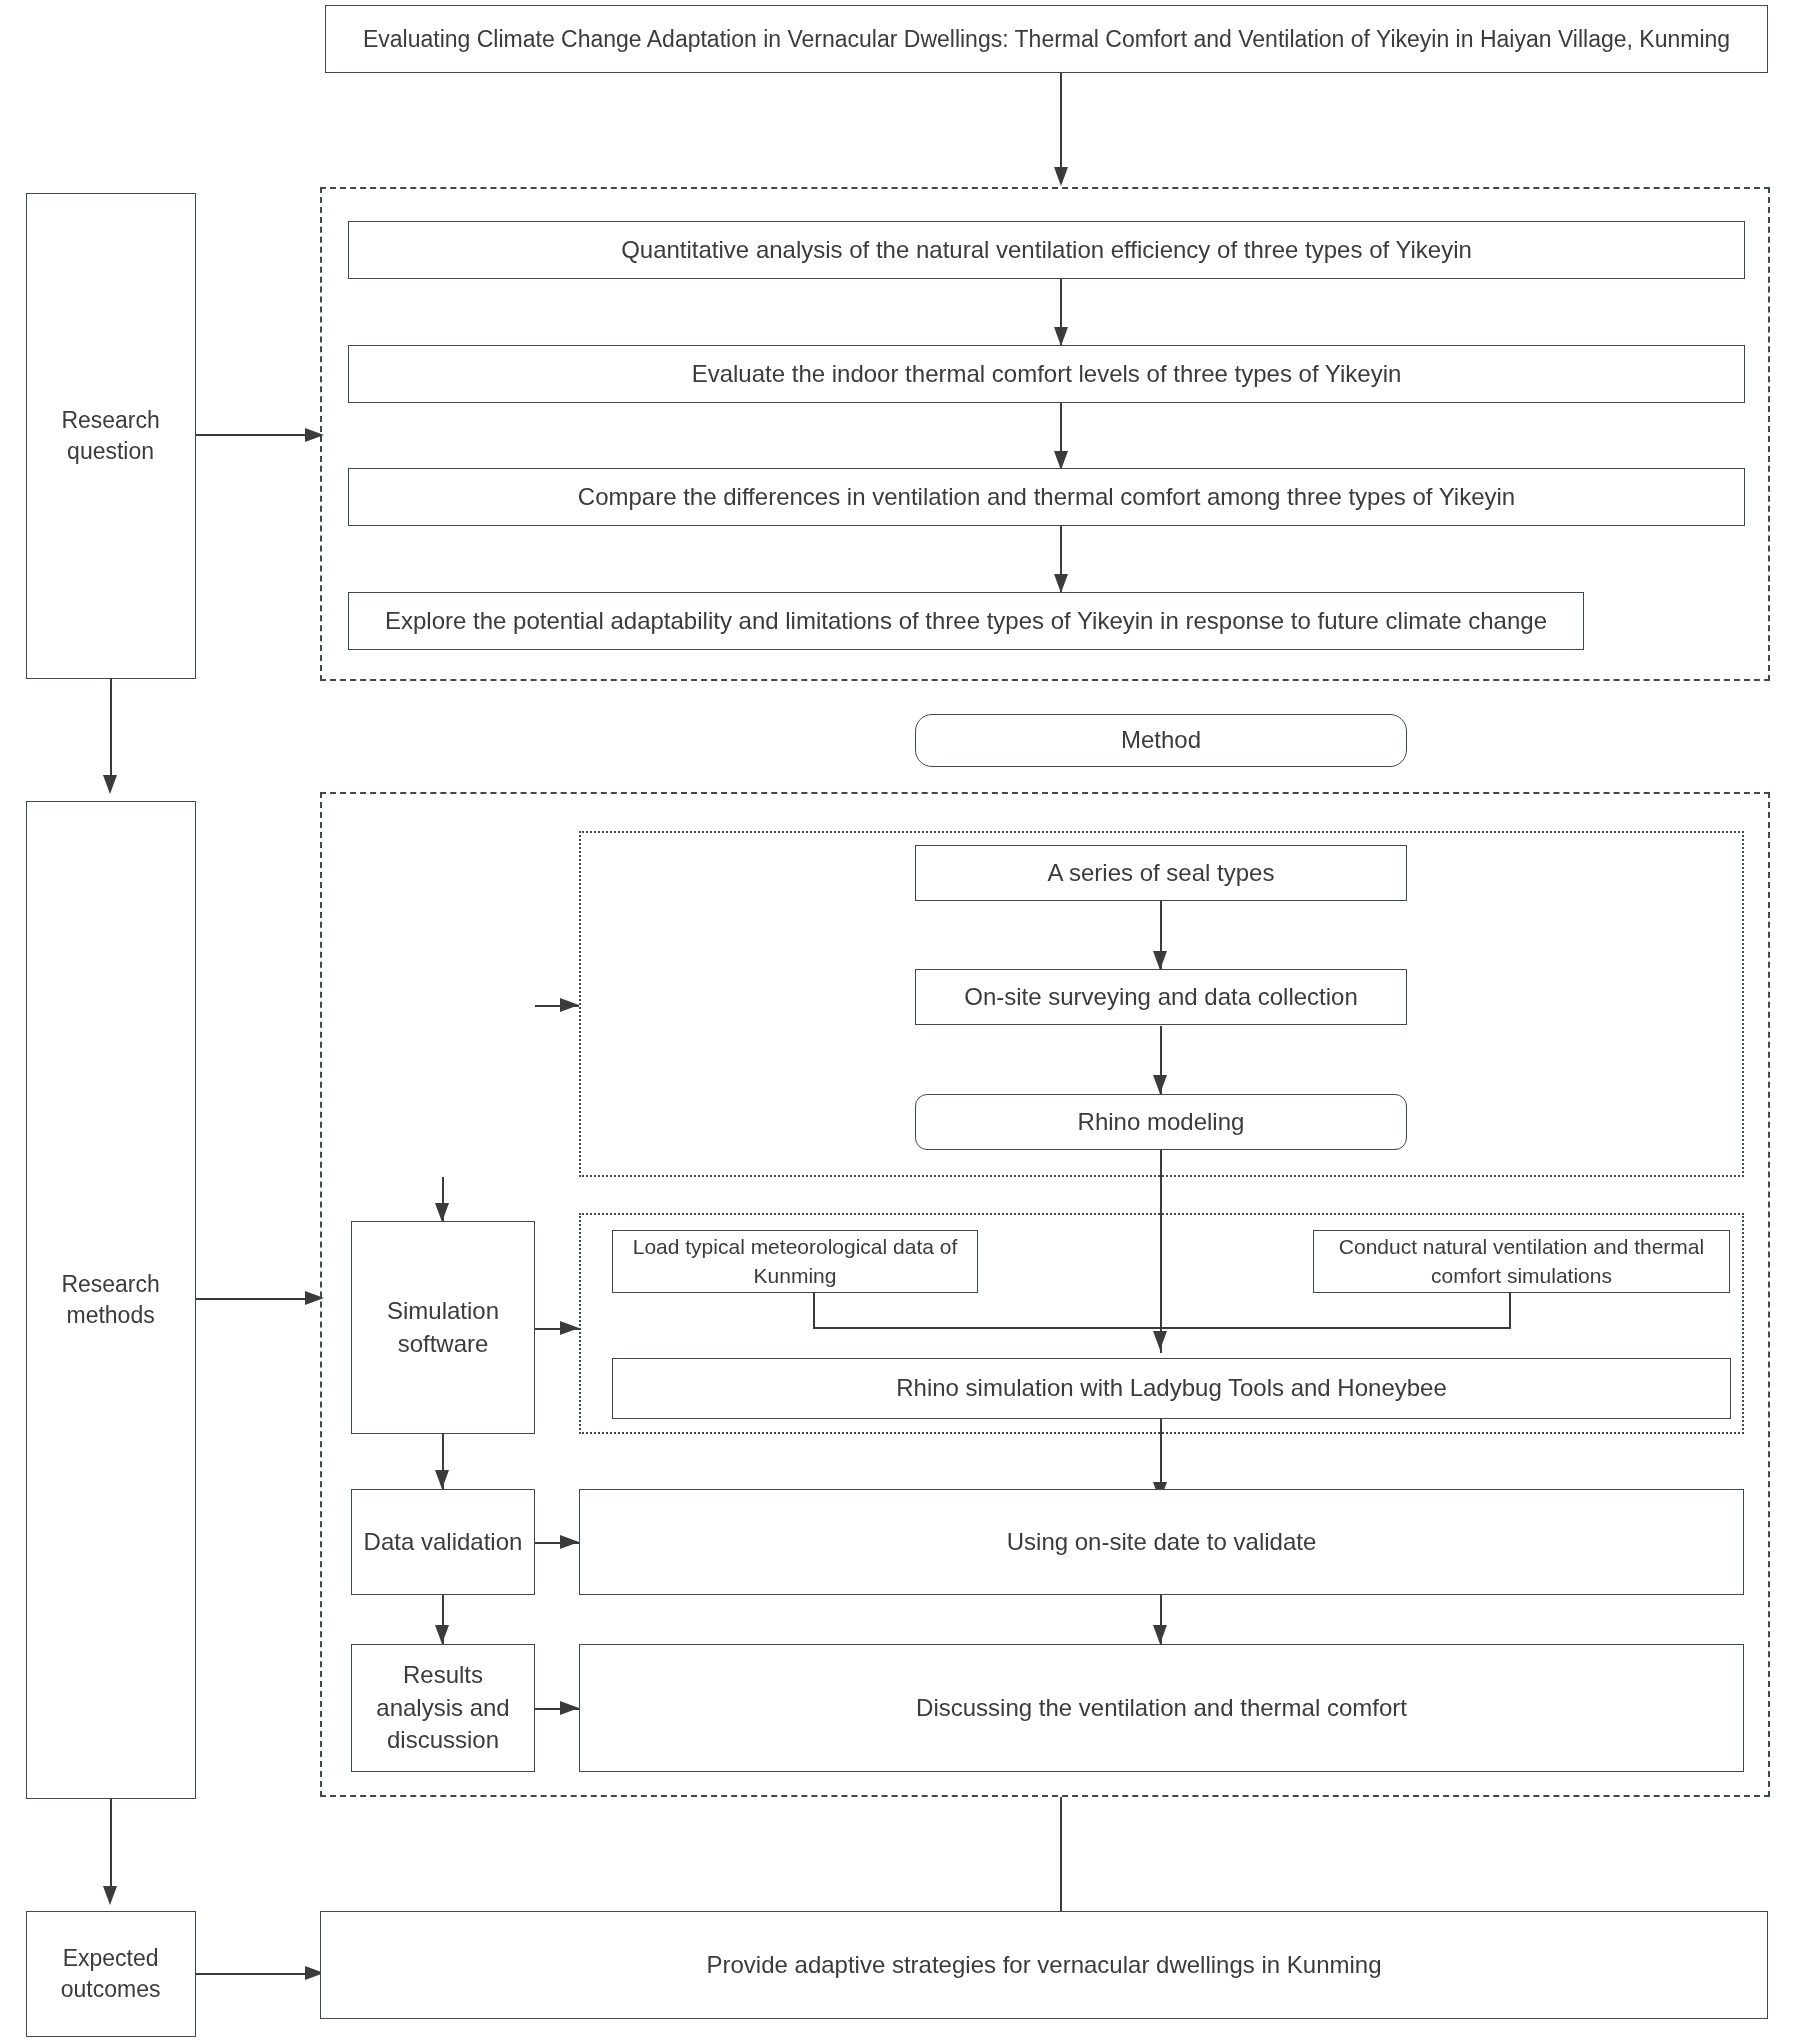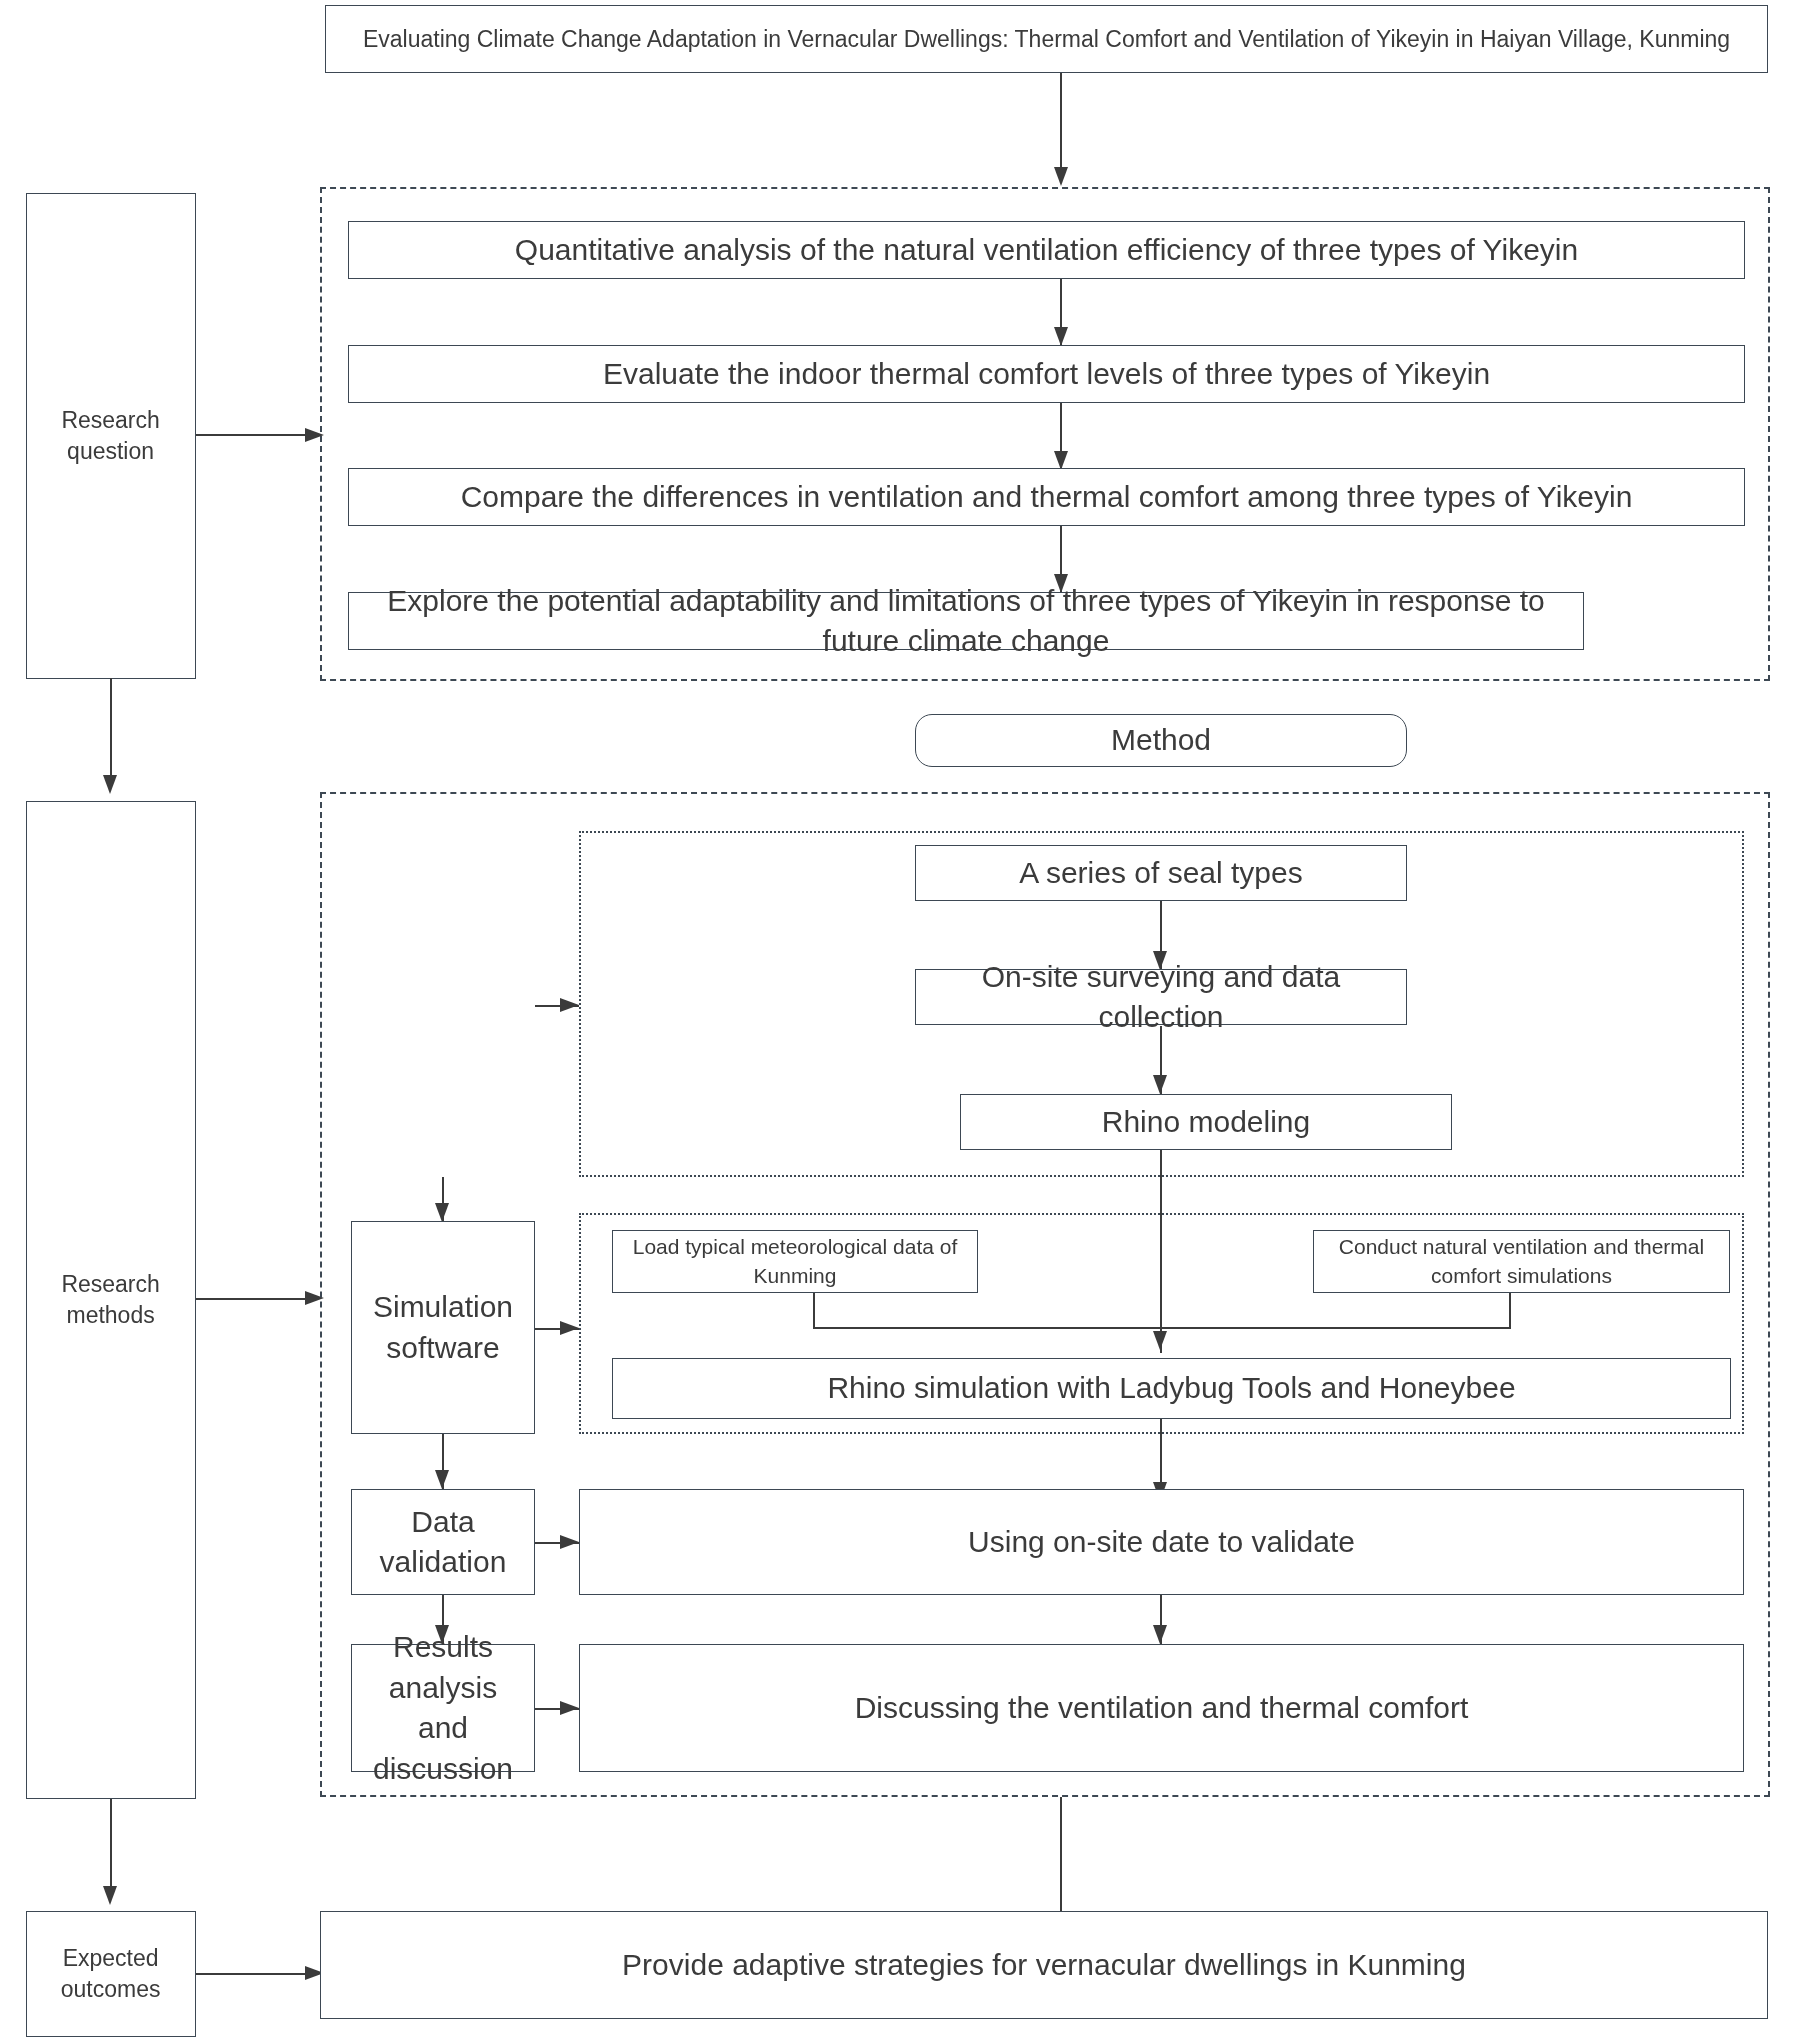--- a/index.html
+++ b/index.html
@@ -23,21 +23,21 @@
     position: absolute;
     box-sizing: border-box;
     border: 1.7px solid #3d4853;
     background: #ffffff;
     display: flex;
     align-items: center;
     justify-content: center;
     text-align: center;
     line-height: 1.35;
     color: #3b3b3b;
-    font-size: 30px;
+    font-size: 24px;
     padding: 3.4px 10.2px;
   }
   .box-label { display: block; width: 100%; }
 
   
   .group-dashed {
     position: absolute;
     box-sizing: border-box;
     border: 2.6px dashed #3d4853;
     background: transparent;
@@ -184,21 +184,21 @@
   </div>
   <div class="vline" style="left:1160px; top:901px; height:72px;"></div>
   <div class="arrow-down" style="left:1153px; top:951px;"></div>
 
   <div class="box" style="left:915px; top:969px; width:492px; height:56px;">
     <span class="box-label">On-site surveying and data collection</span>
   </div>
   <div class="vline" style="left:1160px; top:1026px; height:72px;"></div>
   <div class="arrow-down" style="left:1153px; top:1075px;"></div>
 
-  <div class="box" style="left:960px; top:1094px; width:492px; height:56px;">
+  <div class="box" style="left:915px; top:1094px; width:492px; height:56px;border-radius:12px;">
     <span class="box-label">Rhino modeling</span>
   </div>
 
   <div class="vline" style="left:1160px; top:1150px; height:203px;"></div>
   <div class="arrow-down" style="left:1153px; top:1331px;"></div>
 
   <div class="group-dotted" style="left:579px; top:1213px; width:1165px; height:221px;"></div>
 
   <div class="box" style="left:612px; top:1230px; width:366px; height:63px; font-size:21px;">
     <span class="box-label">Load typical meteorological data of Kunming</span>

